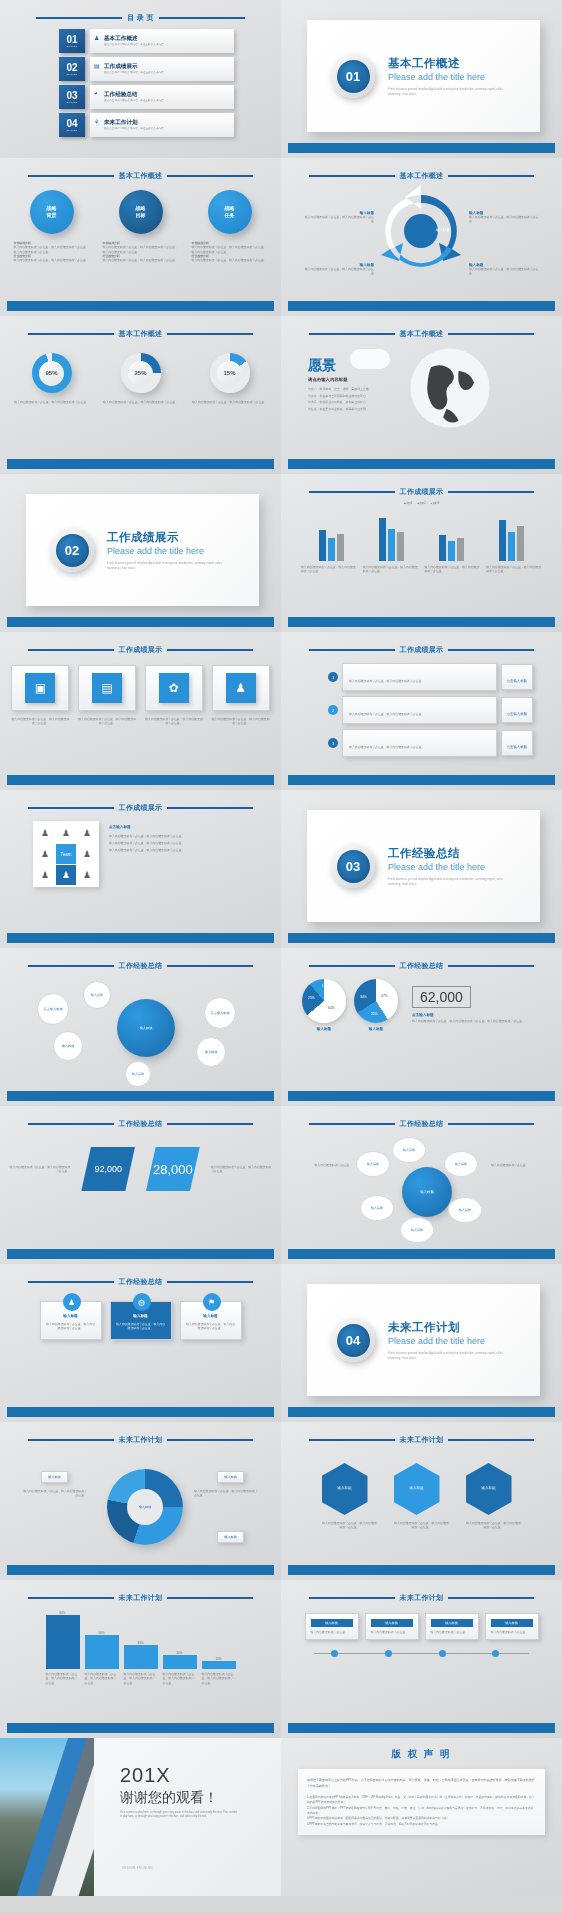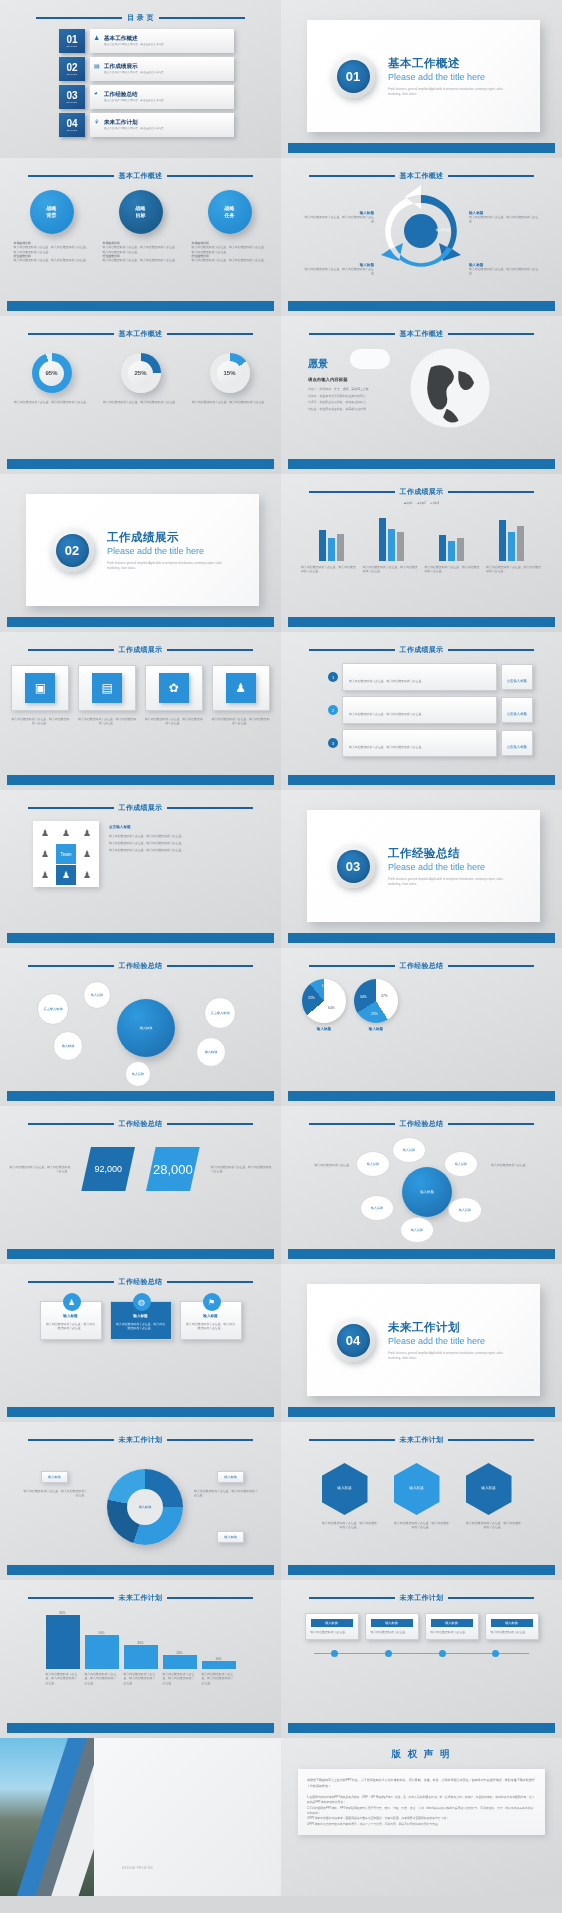--- a/index.html
+++ b/index.html
@@ -271,21 +271,21 @@
         <span class="ln"></span>
       </div>
     <div style="position:relative;height:110px;">
       <svg viewBox="0 0 100 100" width="86" height="86" style="position:absolute;right:62px;top:2px;">
         <circle cx="50" cy="50" r="46" fill="#f4f5f6"></circle>
         <path d="M28 26 q12 -6 22 2 q8 8 2 16 q-8 6 -6 14 q3 10 -4 16 q-8 4 -14 -6 q-6 -12 -4 -24 q1 -12 4 -18z" fill="#3f4245"></path>
         <path d="M60 30 q14 2 18 14 q-4 10 -12 8 q-8 -4 -6 -22z" fill="#3f4245"></path>
         <path d="M46 74 q10 4 14 14 q-10 6 -18 -4z" fill="#3f4245"></path>
       </svg>
       <div style="position:absolute;left:62px;top:6px;width:40px;height:20px;border-radius:10px;background:#fafbfc;"></div>
-      <div style="position:absolute;left:20px;top:14px;font-size:10px;font-weight:bold;color:#1d6fb0;">愿景</div>
+      <div style="position:absolute;left:20px;top:14px;font-size:14px;font-weight:bold;color:#1d6fb0;">愿景</div>
       <div style="position:absolute;left:20px;top:34px;">
         <div style="font-size:4.4px;font-weight:bold;color:#3b3e41;">请点击输入内容标题</div>
         <div class="tiny2" style="margin-top:4px;line-height:2.3;">
           <div>为客户：实现简单、安全、透明、高效网上之路</div>
           <div>为伙伴：创造参与全球贸易和创业成功的平台</div>
           <div>为员工：创造职业发展机会、共创事业的舞台</div>
           <div>为社会：创造更多就业机会、共享新商业文明</div>
         </div>
       </div>
     </div>
@@ -495,20 +495,25 @@
         <div class="lbl" style="margin-top:4px">输入标题</div>
         </div>
       <div style="text-align:center">
         <div style="width:44px;height:44px;border-radius:50%;background:conic-gradient(#fff 0 41%, #2f9ae0 41% 66%, #1d6fb0 66% 100%);box-shadow:1px 2px 4px rgba(120,125,130,.35);position:relative;">
           <span style="position:absolute;left:27px;top:15px;font-size:3.4px;color:#55585b;">47%</span>
           <span style="position:absolute;left:17px;top:33px;font-size:3.4px;color:#fff;">25%</span>
           <span style="position:absolute;left:6px;top:16px;font-size:3.4px;color:#fff;">34%</span>
         </div>
         <div class="lbl" style="margin-top:4px">输入标题</div>
         </div>
+      <div style="flex:1;padding-left:6px;">
+        <div style="border:1px solid #8e9295;display:inline-block;padding:2px 7px;font-size:14px;color:#3b3e41;" class="bignum">62,000</div>
+        <div class="lbl" style="margin-top:5px">点击输入标题</div>
+        <div class="tiny2" style="margin-top:2px">输入内容随便贴点字占位置，输入内容随便贴点字占位置，输入内容随便贴点字占位置。</div>
+      </div>
     </div>
     <div class="bar-bottom"></div>
   </div>
 
   <div class="slide">
     <div class="hdr">
         <span class="ln"></span>
         <span class="tt">工作经验总结</span>
         <span class="ln"></span>
       </div>
@@ -700,20 +705,25 @@
     <div class="bar-bottom"></div>
   </div>
 
   <div class="slide flush" style="background:linear-gradient(135deg,#fafbfc,#e9ebed);">
     <div style="position:absolute;left:0;top:0;bottom:0;width:94px;overflow:hidden;">
       <div style="position:absolute;inset:0;background:linear-gradient(180deg,#6fc0e6 0%,#a9d8ee 32%,#6f7f72 52%,#3f5548 100%);"></div>
       <div style="position:absolute;left:40px;top:-20px;width:46px;height:220px;background:#2f7fc4;transform:rotate(18deg);"></div>
       <div style="position:absolute;left:58px;top:-20px;width:16px;height:220px;background:#6f7478;transform:rotate(18deg);opacity:.85"></div>
       <div style="position:absolute;left:74px;top:-20px;width:26px;height:220px;background:#eceef0;transform:rotate(18deg);"></div>
     </div>
+    <div style="position:absolute;left:120px;top:26px;">
+      <div style="font-size:20px;color:#3b3e41;letter-spacing:1px;" class="bignum">201X</div>
+      <div style="font-size:14px;color:#3b3e41;margin-top:2px;">谢谢您的观看！</div>
+      <div class="tiny" style="margin-top:4px;width:118px;line-height:1.7;">Your content to play here, or through your copy paste in this box, and select only the text. Your content to play here, or through your copy paste in this box, and select only the text.</div>
+    </div>
     <div style="position:absolute;left:122px;bottom:26px;font-size:2.6px;color:#a0a3a6;letter-spacing:.6px;">DESIGN FROM MC</div>
   </div>
 
   <div class="slide">
     <div style="text-align:center;margin-top:4px;font-size:9.5px;font-weight:bold;color:#1f6fb2;letter-spacing:2px;">版 权 声 明</div>
     <div style="background:linear-gradient(180deg,#fbfbfc,#f3f4f5);margin:8px 10px 0;padding:8px 9px;box-shadow:2px 2px 6px rgba(125,130,135,.3);">
       <div style="font-size:3px;color:#6e7174;line-height:2;">感谢您下载图网平台上提供的PPT作品，为了您和图网以及原创作者的利益，请勿复制、传播、销售，否则将承担法律责任！图网将对作品进行维权，按照传播下载次数进行十倍的索取赔偿！</div>
       <div style="font-size:2.8px;color:#7d8083;line-height:1.9;margin-top:6px;">
         <div>1.在图网出版权所有的PPT模板是会员版权（VRF：VIP Royalty-Free）作品，受《中华人民共和国著作法》和《世界版权公约》的保护，作品的所有权、版权和著作权归图网所有，您下载的是PPT模板素材的使用权；</div>
         <div>2.不得将图网的PPT模板，PPT素材延网组成部分用于再出售、赠与、出租、出借、转让、分销、directly或间接可解释为是原始分发的行为、不得转授权、出卖、将以本协议或者本协议中的权利；</div>

